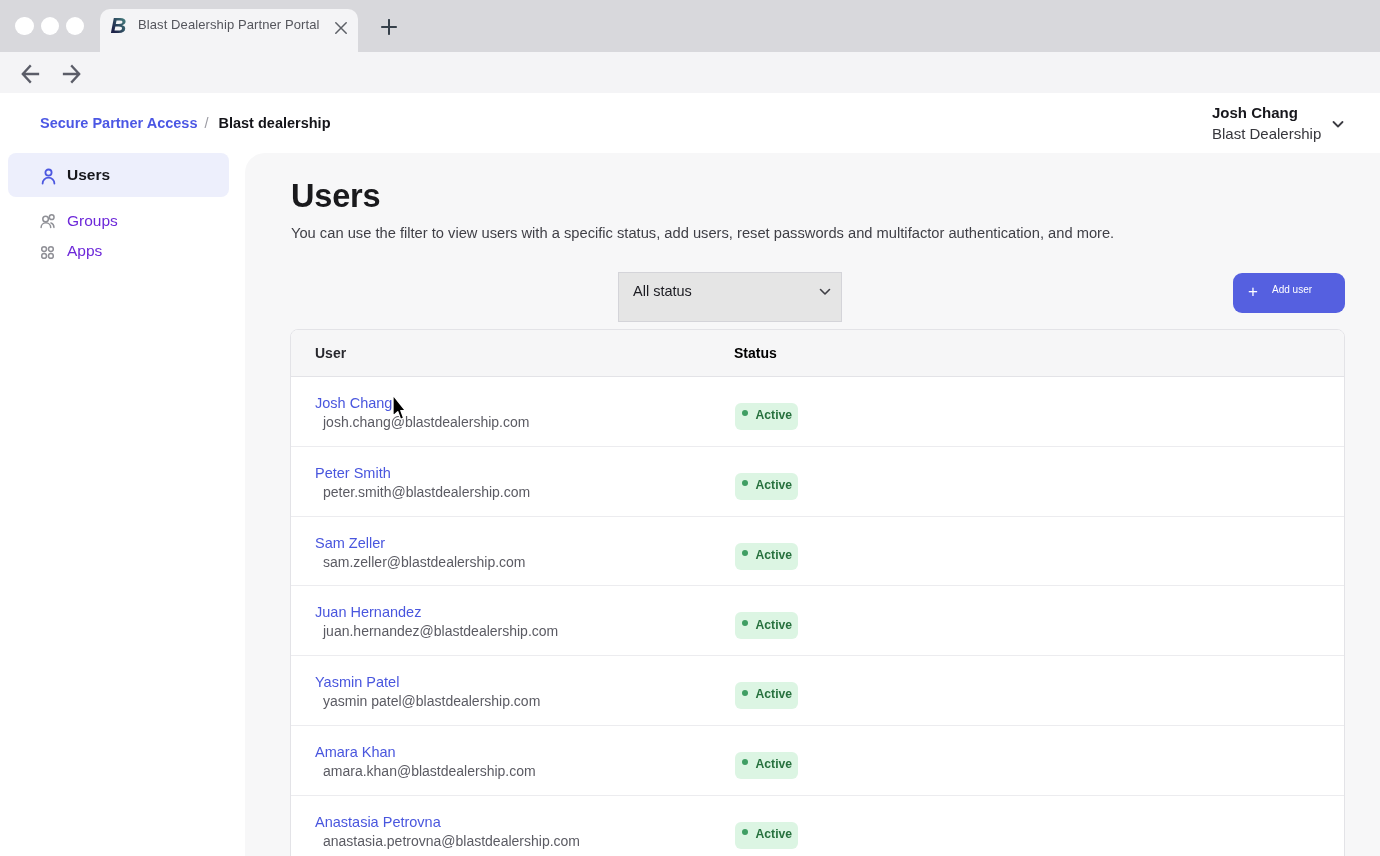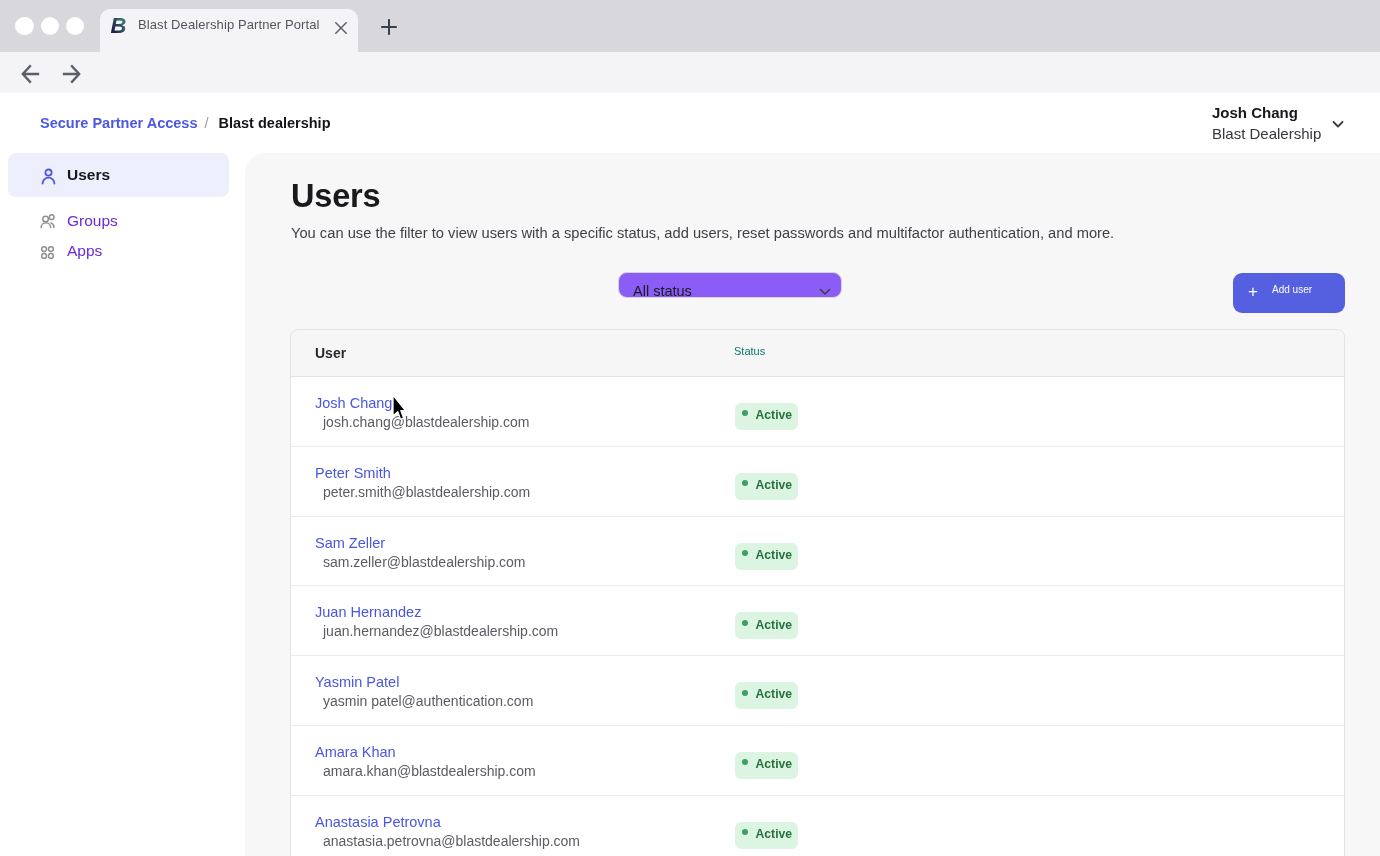--- a/index.html
+++ b/index.html
@@ -30,31 +30,31 @@
   #nav-users .lbl { font-weight:700; color:#17171c; }
   #nav-groups { top:199px; }
   #nav-apps { top:229px; }
   
   #content { left:245px; top:153px; width:1135px; height:703px; background:#f7f7f8; border-radius:20px 0 0 0; }
   #h1 { position:absolute; left:46px; top:25px; font-size:32.5px; font-weight:700; color:#1a1a1d; letter-spacing:-0.2px; }
   #desc { position:absolute; left:46px; top:72px; font-size:14.7px; color:#3f3f46; }
   #search { position:absolute; left:46px; top:119px; width:312px; height:39px; background:#fff; border:1px solid #d4d4d9; border-radius:9px; }
   #search .ph { position:absolute; left:15px; top:10px; font-size:14.5px; color:#8e8e96; }
   #search svg { position:absolute; right:12px; top:10.5px; }
-  #select { position:absolute; left:373px; top:119px; width:224px; height:26px; background:#8b5cf6; border:1px solid #d4d4d9; border-radius:9px; }
+  #select { position:absolute; left:373px; top:119px; width:224px; height:50px; background:#e5e5e5; border:1px solid #d4d4d9; border-radius:0; }
   #select .val { position:absolute; left:14px; top:10px; font-size:14.5px; color:#1c1c22; }
   #select svg { position:absolute; right:9px; top:12px; }
   #addbtn { position:absolute; left:988px; top:120px; width:112px; height:40px; background:#5560e0; border-radius:9px; color:#fff; }
   #addbtn .plus { position:absolute; left:15px; top:9px; font-size:17px; font-weight:400; }
   #addbtn .txt { position:absolute; left:39px; top:11px; font-size:10px; }
   
   #table { position:absolute; left:45px; top:176px; width:1055px; height:560px; background:#fff; border:1px solid #e3e3e7; border-radius:8px; overflow:hidden; }
   #thead { position:absolute; left:0; top:0; width:100%; height:47px; background:#f6f6f7; border-bottom:1px solid #e3e3e7; }
   #thead .c1 { position:absolute; left:24px; top:15px; font-size:14px; font-weight:700; color:#28282e; }
-  #thead .c2 { position:absolute; left:443px; top:15px; font-size:11px; font-weight:400; color:#0f766e; }
+  #thead .c2 { position:absolute; left:443px; top:15px; font-size:14px; font-weight:700; color:#000000; }
   .row { position:absolute; left:0; width:100%; height:69.8px; border-bottom:1px solid #ececef; }
   .row .nm { position:absolute; left:24px; top:18px; font-size:14.5px; color:#4956de; }
   .row .em { position:absolute; left:24px; top:37px; font-size:14px; color:#5b5b63;margin-left:8px; }
   .badge { position:absolute; left:444px; top:26px; width:63px; height:27px; background:#dcf5e3; border-radius:6px; }
   .badge .dot { position:absolute; left:6.5px; top:7.4px; width:6px; height:6px; border-radius:50%; background:#3f9e63; }
   .badge .bt { position:absolute; left:20.5px; top:5.3px; font-size:12.2px; font-weight:700; color:#27713e; }
 </style>
 </head>
 <body>
 <div class="abs" id="tabbar">
@@ -168,21 +168,21 @@
     <div class="row" style="top:256.4px;">
       <span class="nm">Juan Hernandez</span>
         <span class="em">juan.hernandez@blastdealership.com</span>
       <span class="badge">
           <span class="dot"></span>
           <span class="bt">Active</span>
         </span>
     </div>
     <div class="row" style="top:326.2px;">
       <span class="nm">Yasmin Patel</span>
-        <span class="em">yasmin patel@authentication.com</span>
+        <span class="em">yasmin patel@blastdealership.com</span>
       <span class="badge">
           <span class="dot"></span>
           <span class="bt">Active</span>
         </span>
     </div>
     <div class="row" style="top:396px;">
       <span class="nm">Amara Khan</span>
         <span class="em">amara.khan@blastdealership.com</span>
       <span class="badge">
           <span class="dot"></span>

